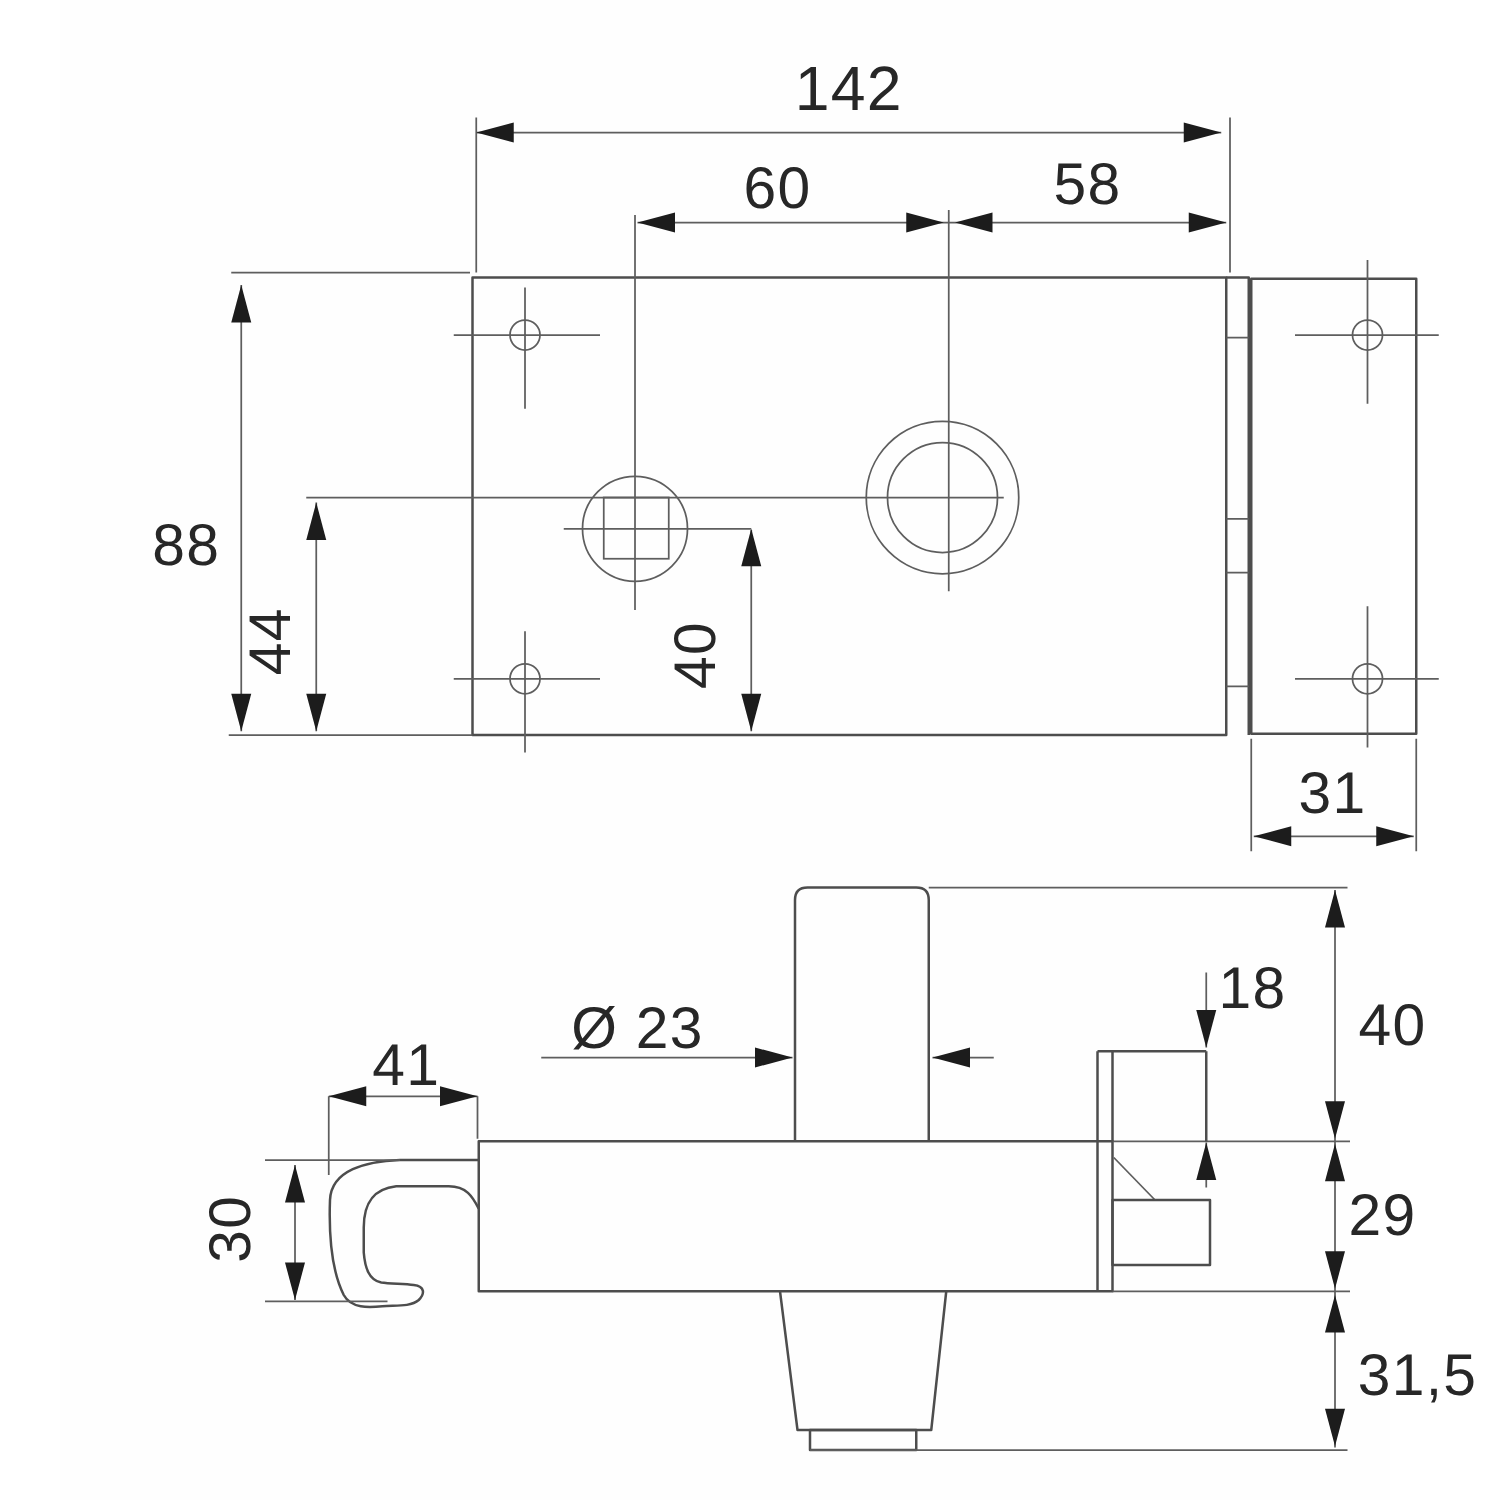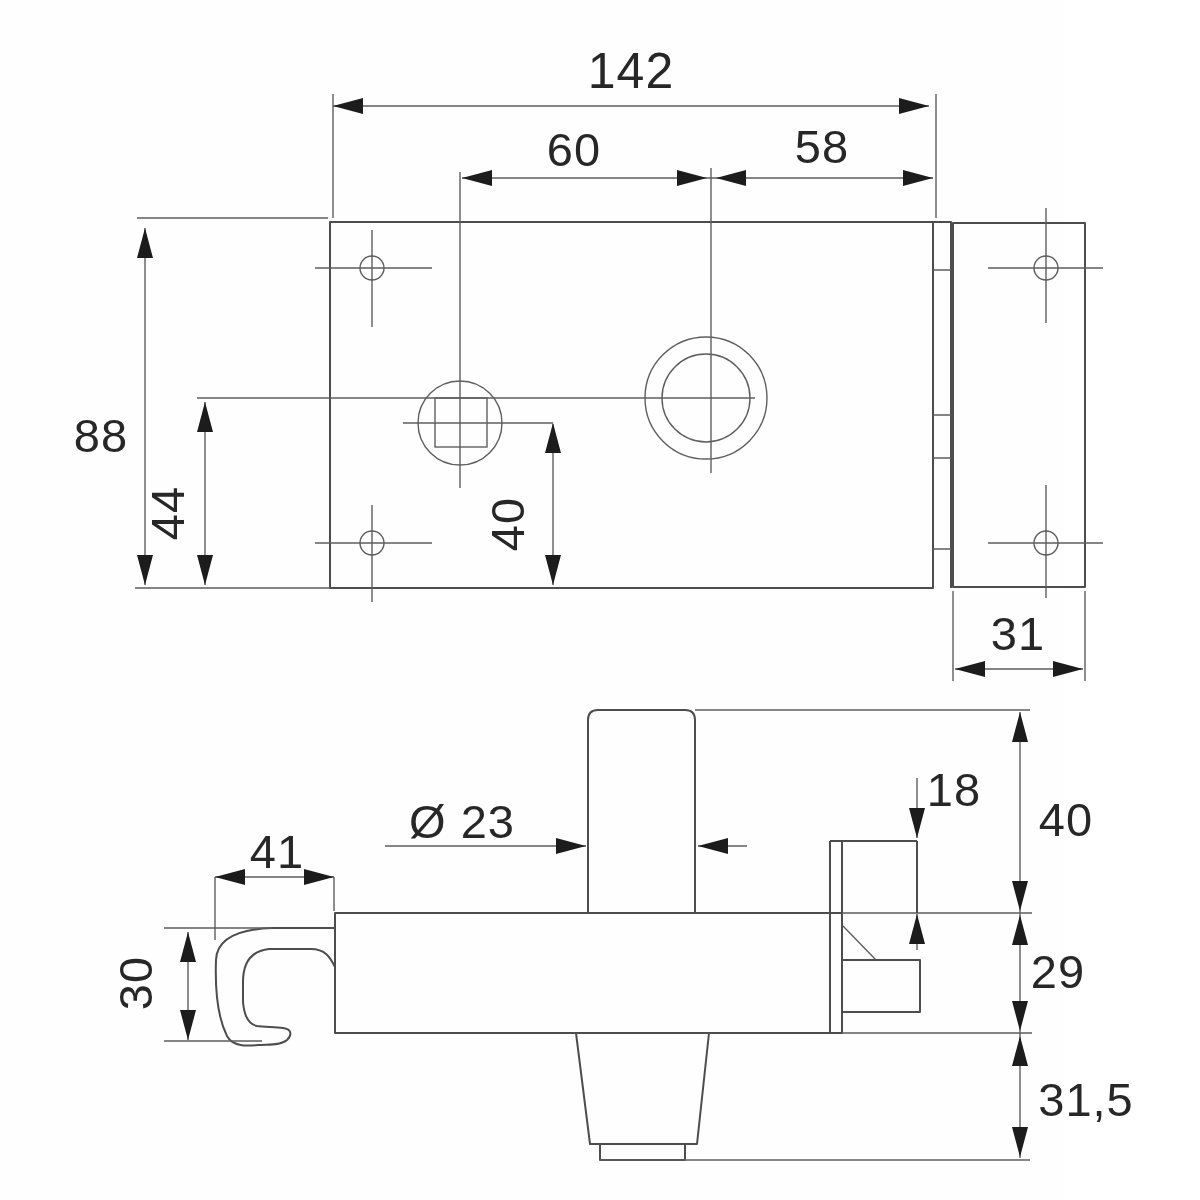--- a/index.html
+++ b/index.html
@@ -1,17 +1,17 @@
 <!DOCTYPE html>
 <html><head>
 <meta charset="utf-8">
 <style>
   html,body{margin:0;padding:0;background:#ffffff;}
   .stage{width:1064px;height:1200px;position:relative;background:#fefefe;
-         font-family:"Liberation Sans", sans-serif;}
+         font-family:"Liberation Sans", sans-serif;margin-left:48px;}
   svg{display:block;}
   .part{fill:none;stroke:#4d4d4d;stroke-width:2;stroke-linejoin:round;}
   .thin{fill:none;stroke:#5e5e5e;stroke-width:1.4;}
   .arrow{fill:#1c1c1c;stroke:none;}
   .dimtext{fill:#272727;font-size:47px;letter-spacing:1px;}
   .dimtext.big{font-size:50px;}
   text{font-family:"Liberation Sans", sans-serif;}
 </style>
 </head>
 <body>

